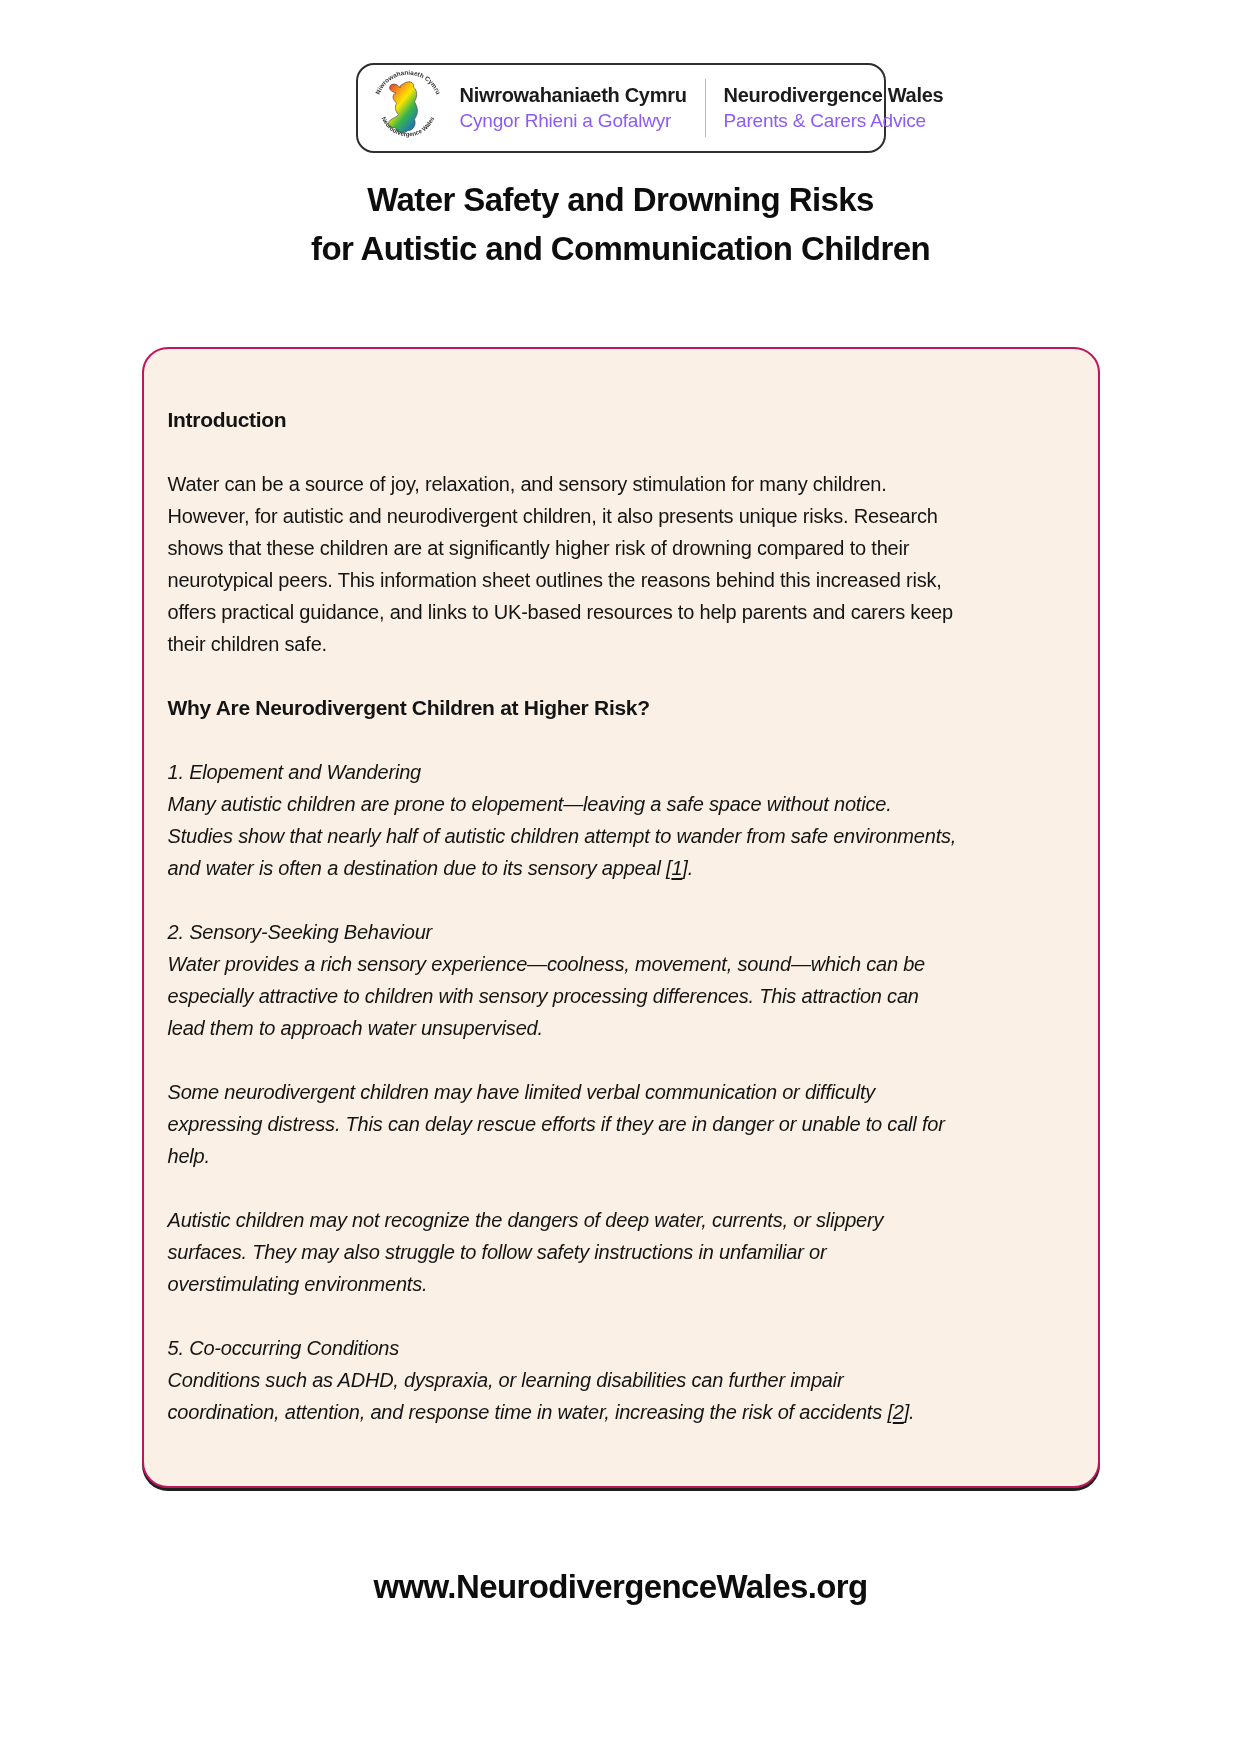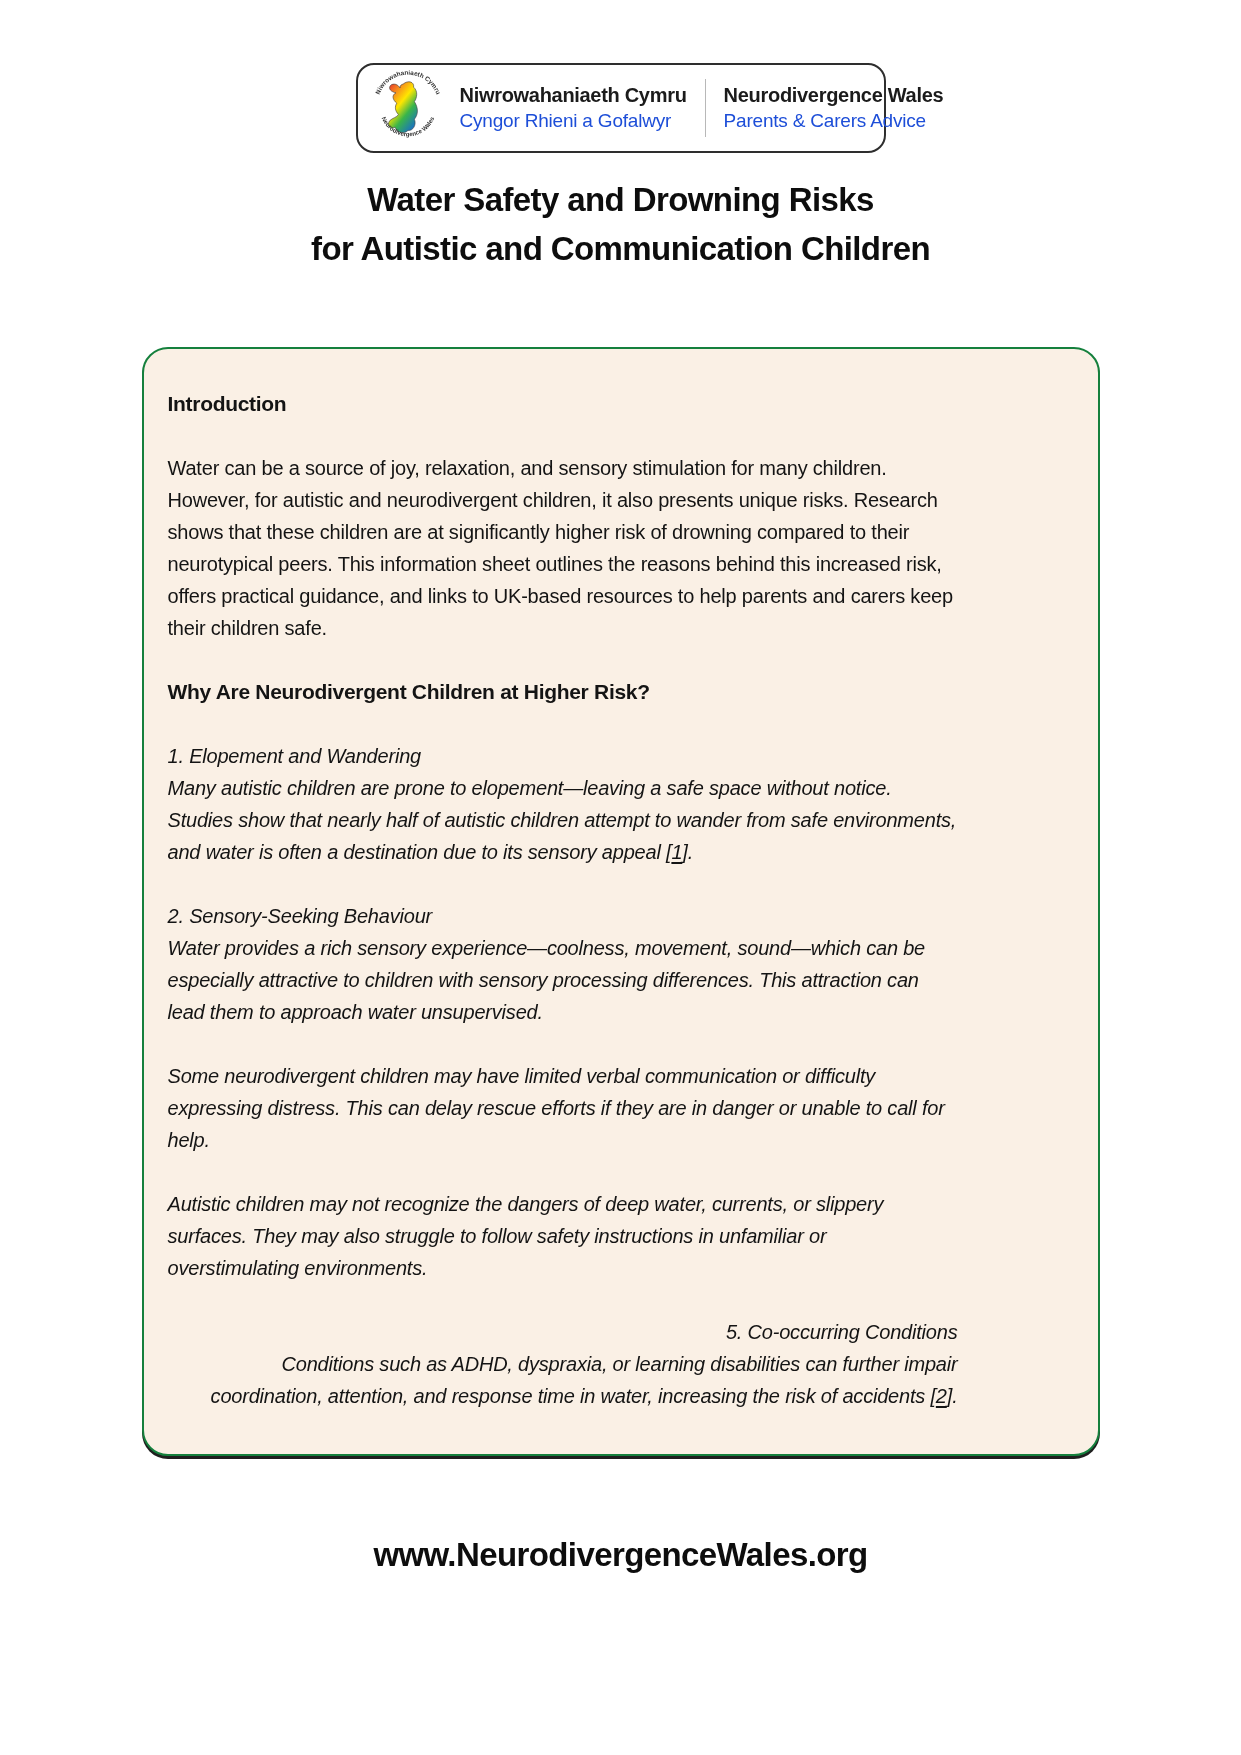--- a/index.html
+++ b/index.html
@@ -20,52 +20,52 @@
     border-radius: 18px;
     background: #ffffff;
     display: flex;
     align-items: center;
     padding: 4px 20px 4px 10px;
     gap: 12px;
   }
   .logo-wrap { flex: 0 0 80px; height: 80px; }
   .brand-col { display: flex; flex-direction: column; line-height: 26px; white-space: nowrap; }
   .brand-title { font-weight: bold; font-size: 20px; letter-spacing: -0.3px; color: #1b1b1b; }
-  .brand-sub { font-size: 19px; color: #1d4ed8; letter-spacing: -0.2px; }
+  .brand-sub { font-size: 19px; color: #8b5cf6; letter-spacing: -0.2px; }
   .brand-divider { width: 1px; height: 58px; background: #b8b8b8; flex: 0 0 1px; margin: 0 6px; }
   
   .page-title {
     margin-top: 22px;
     text-align: center;
     font-weight: bold;
     font-size: 33px;
     line-height: 49px;
     letter-spacing: -0.6px;
     color: #0d0d0d;
   }
   .page-title span { display: block; }
   
   .sheet {
     width: 958px;
     margin: 74px auto 0;
     background: #faf0e5;
-    border: 2px solid #15803d;
+    border: 2px solid #be185d;
     border-radius: 26px;
     box-shadow: 0 3px 0 #1f1f1f;
-    padding: 39px 140px 42px 24px;
+    padding: 55px 140px 42px 24px;
     font-size: 20px;
     line-height: 32px;
     letter-spacing: -0.2px;
     color: #141414;
   }
   .sheet p { margin: 0 0 32px; }
   .sheet p:last-child { margin-bottom: 0; }
   .sheet .heading { font-weight: bold; font-size: 21px; letter-spacing: -0.3px; }
   .sheet .section { margin: 0 0 32px; font-style: italic; }
-  .sheet .section:last-child { margin-bottom: 0; text-align: right; }
+  .sheet .section:last-child { margin-bottom: 16px; }
   .sheet .section-title, .sheet .section-body { margin: 0; }
   a.ref {
     color: inherit;
     text-decoration: underline;
     text-underline-offset: 3px;
     cursor: pointer;
   }
   
   .footer-url {
     margin-top: 80px;

